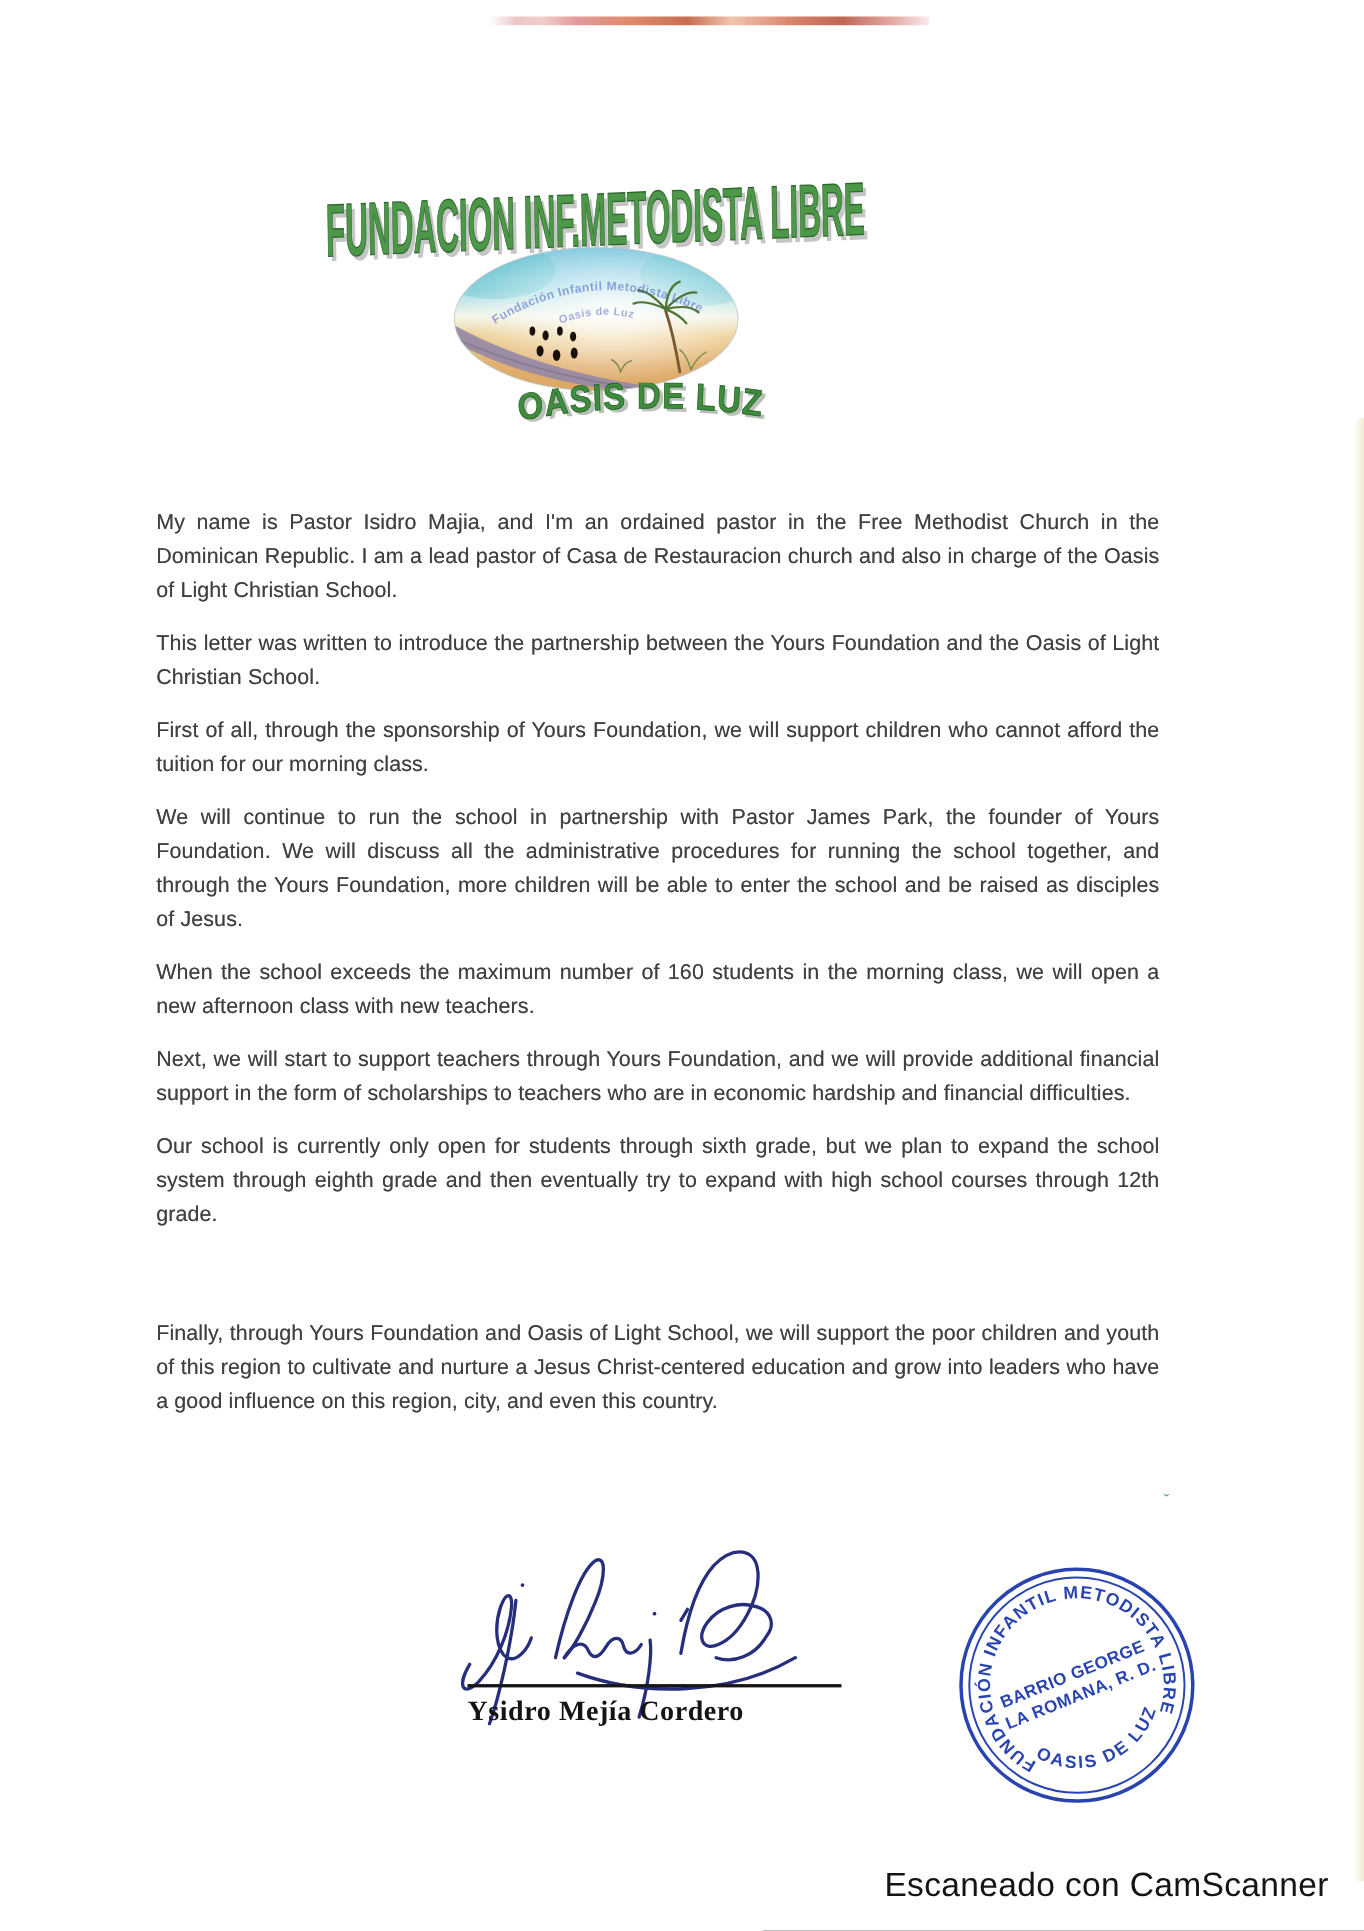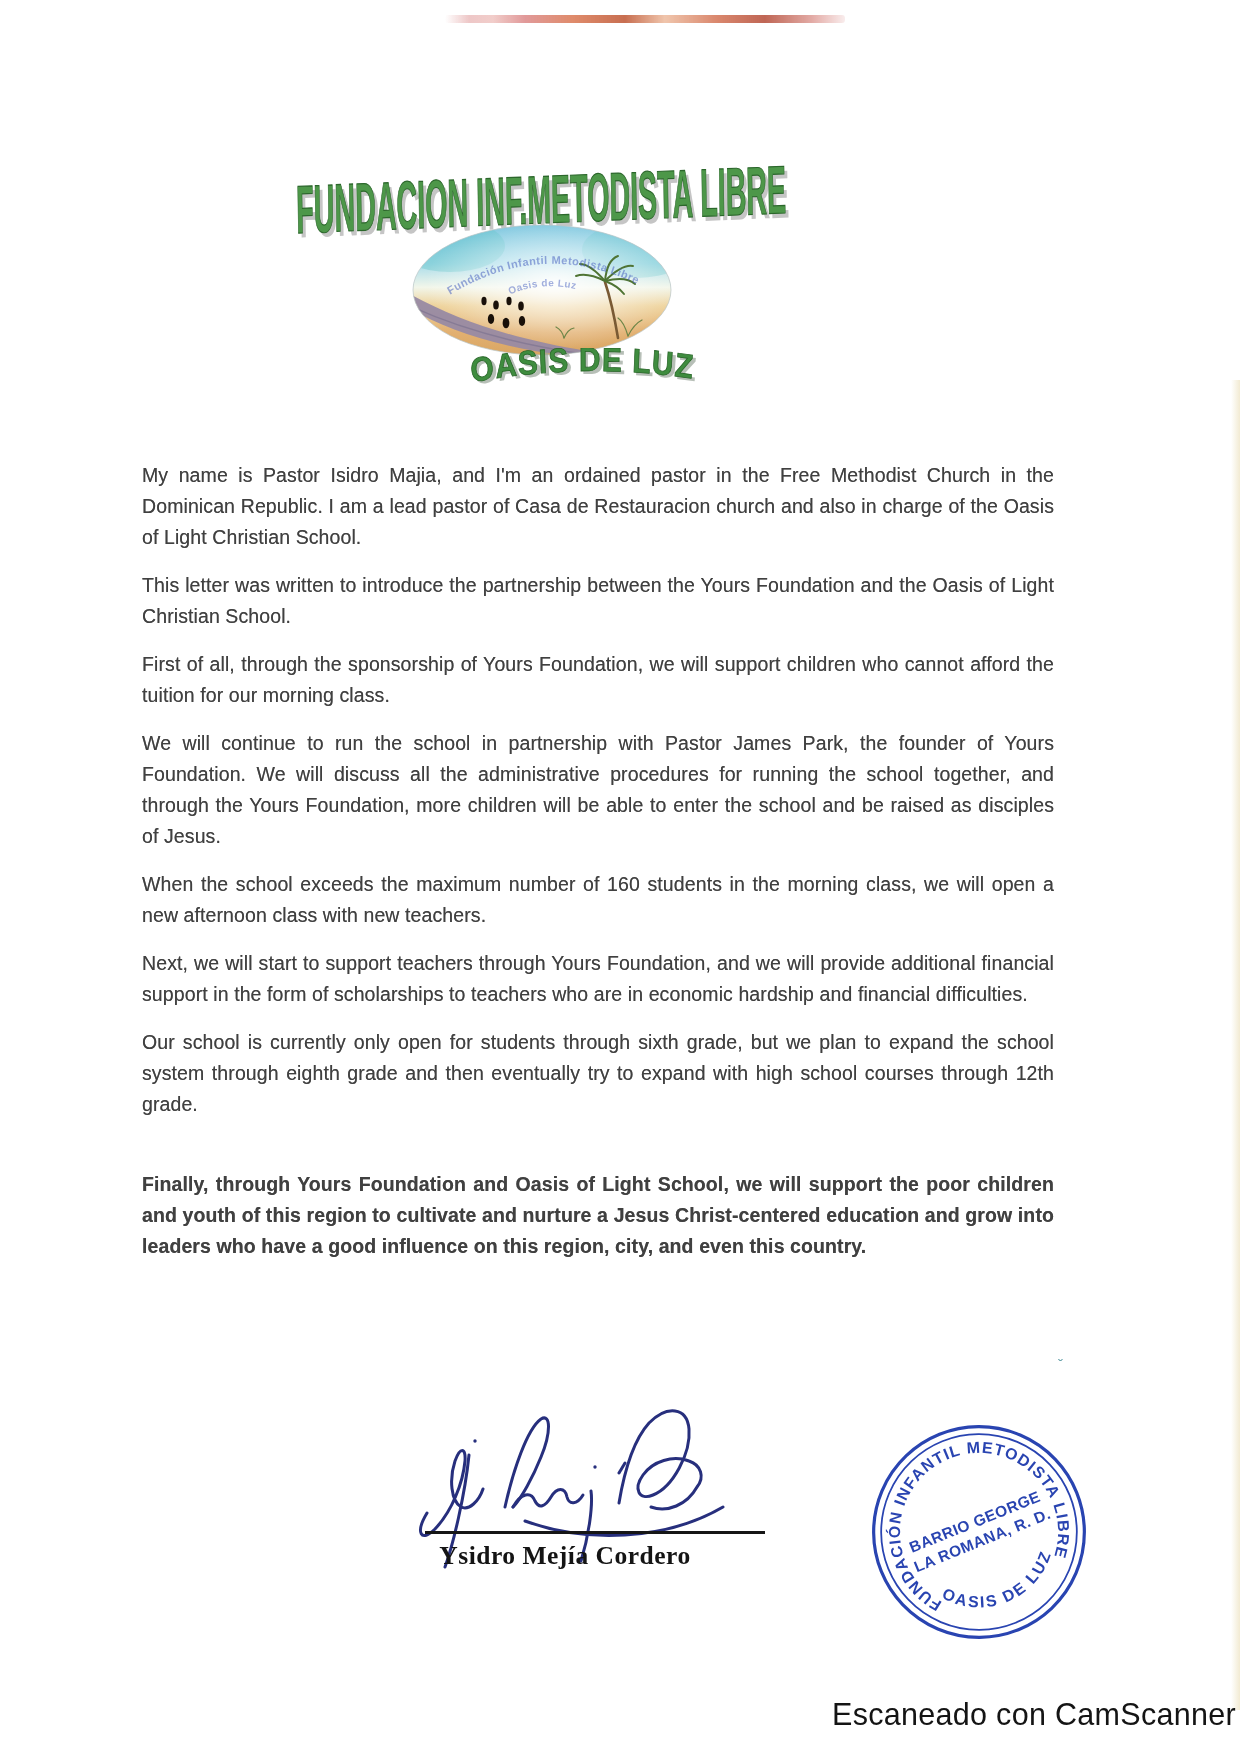--- a/index.html
+++ b/index.html
@@ -30,40 +30,40 @@
   .emblem-svg   { position:absolute; left:412px; top:224px; }
   .tagline-svg  { position:absolute; left:460px; top:348px; }
   
   .letter-body {
     position:absolute; left:142px; top:460px; width:912px;
     font-size:19.5px; line-height:31px; color:#404040;
     text-align:justify; letter-spacing:.1px;
     text-shadow:0 0 .5px rgba(25,25,25,.55);
   }
   .letter-body p { margin:0 0 17px 0; }
-  .letter-body p.gap-before { margin-top:49px;font-weight:bold; }
+  .letter-body p.gap-before { margin-top:77px; }
   
   .signature-svg { position:absolute; left:405px; top:1395px; }
   .signature-line {
     position:absolute; left:425px; top:1531px; width:340px; height:2.5px;
     background:#161616;
   }
   .signatory-name {
-    position:absolute; left:425px; top:1541px; width:280px; text-align:center;
+    position:absolute; left:425px; top:1541px; width:280px; text-align:left;
     font-family:"Liberation Serif", serif; font-weight:bold; font-size:25.5px;
     color:#141414; letter-spacing:.5px;
   }
   
   .stamp-svg {
     position:absolute; left:868px; top:1421px;
     transform:rotate(-22deg); opacity:.95;
   }
   
   .camscanner {
-    position:absolute; left:832px; top:1697px;
+    position:absolute; left:804px; top:1697px;
     font-size:30.5px; color:#141414; letter-spacing:.3px;
   }
 </style>
 </head>
 <body>
 
 <div class="page">
 
   <div class="top-streak"></div>
   <div class="edge-tint"></div>

